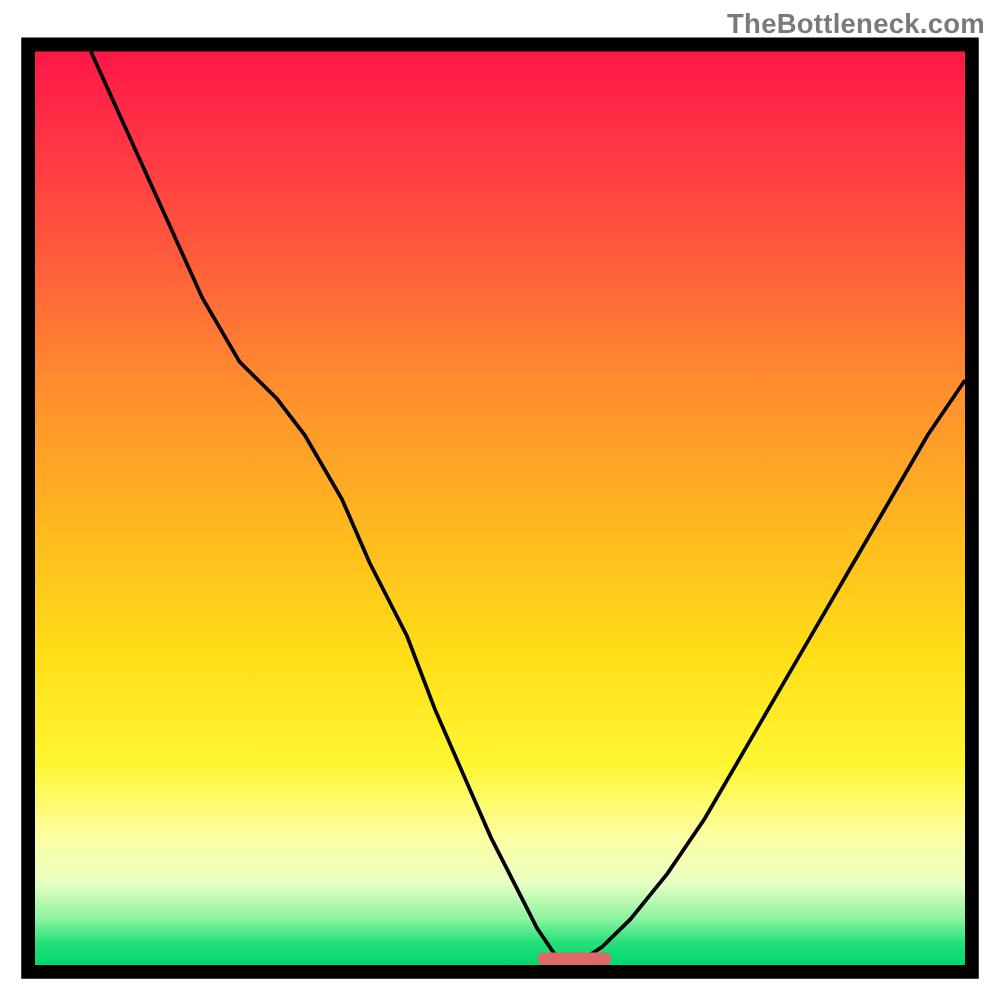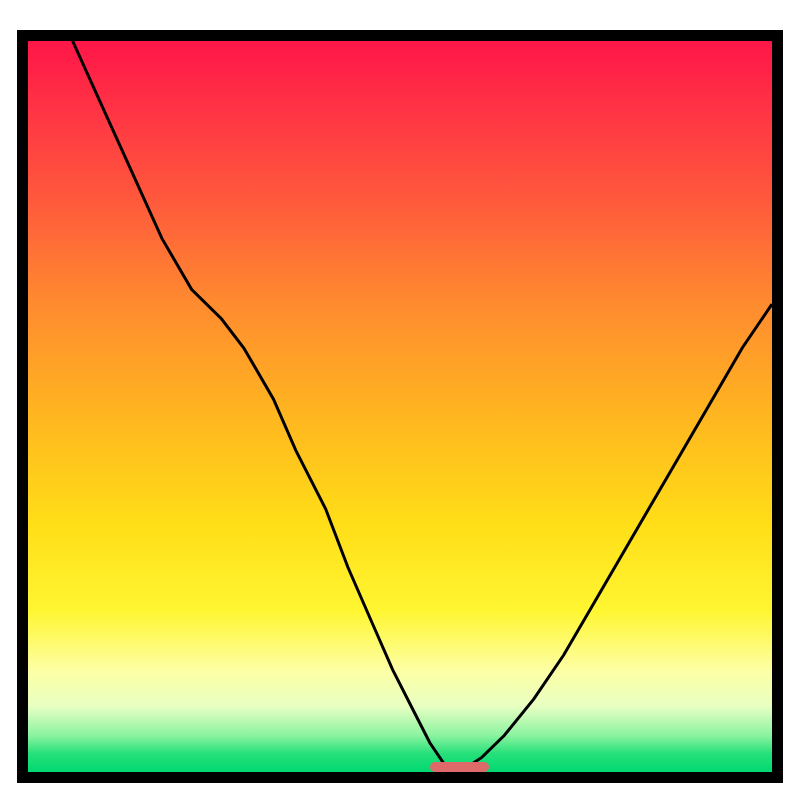--- a/index.html
+++ b/index.html
@@ -73,20 +73,21 @@
     height: 10px;
     border-radius: 5px;
     background: #dd6a68;
   }
 </style>
 </head>
 <body>
 
 <div class="stage">
 
+  <div class="watermark">TheBottleneck.com</div>
 
   <div class="plot-frame">
     <div class="plot-inner">
 
       <div class="gradient"></div>
 
       <svg class="curves" viewBox="0 0 744 731" preserveAspectRatio="none">
         <path d="M44.6 0.0 L74.4 65.8 L104.2 131.6 L133.9 197.4 L163.7 248.5 L193.4 277.8 L215.8 307.0 L245.5 358.2 L267.8 409.4 L297.6 467.8 L319.9 526.3 L342.2 577.5 L364.6 628.7 L386.9 672.5 L401.8 701.8 L416.6 723.7 L431.5 731.0" fill="none" stroke="#000000" stroke-width="3"></path>
         <path d="M431.5 731.0 L453.8 716.4 L476.2 694.5 L505.9 657.9 L535.7 614.0 L565.4 562.9 L595.2 511.7 L625.0 460.5 L654.7 409.4 L684.5 358.2 L714.2 307.0 L744.0 263.2" fill="none" stroke="#000000" stroke-width="3"></path>
       </svg>

